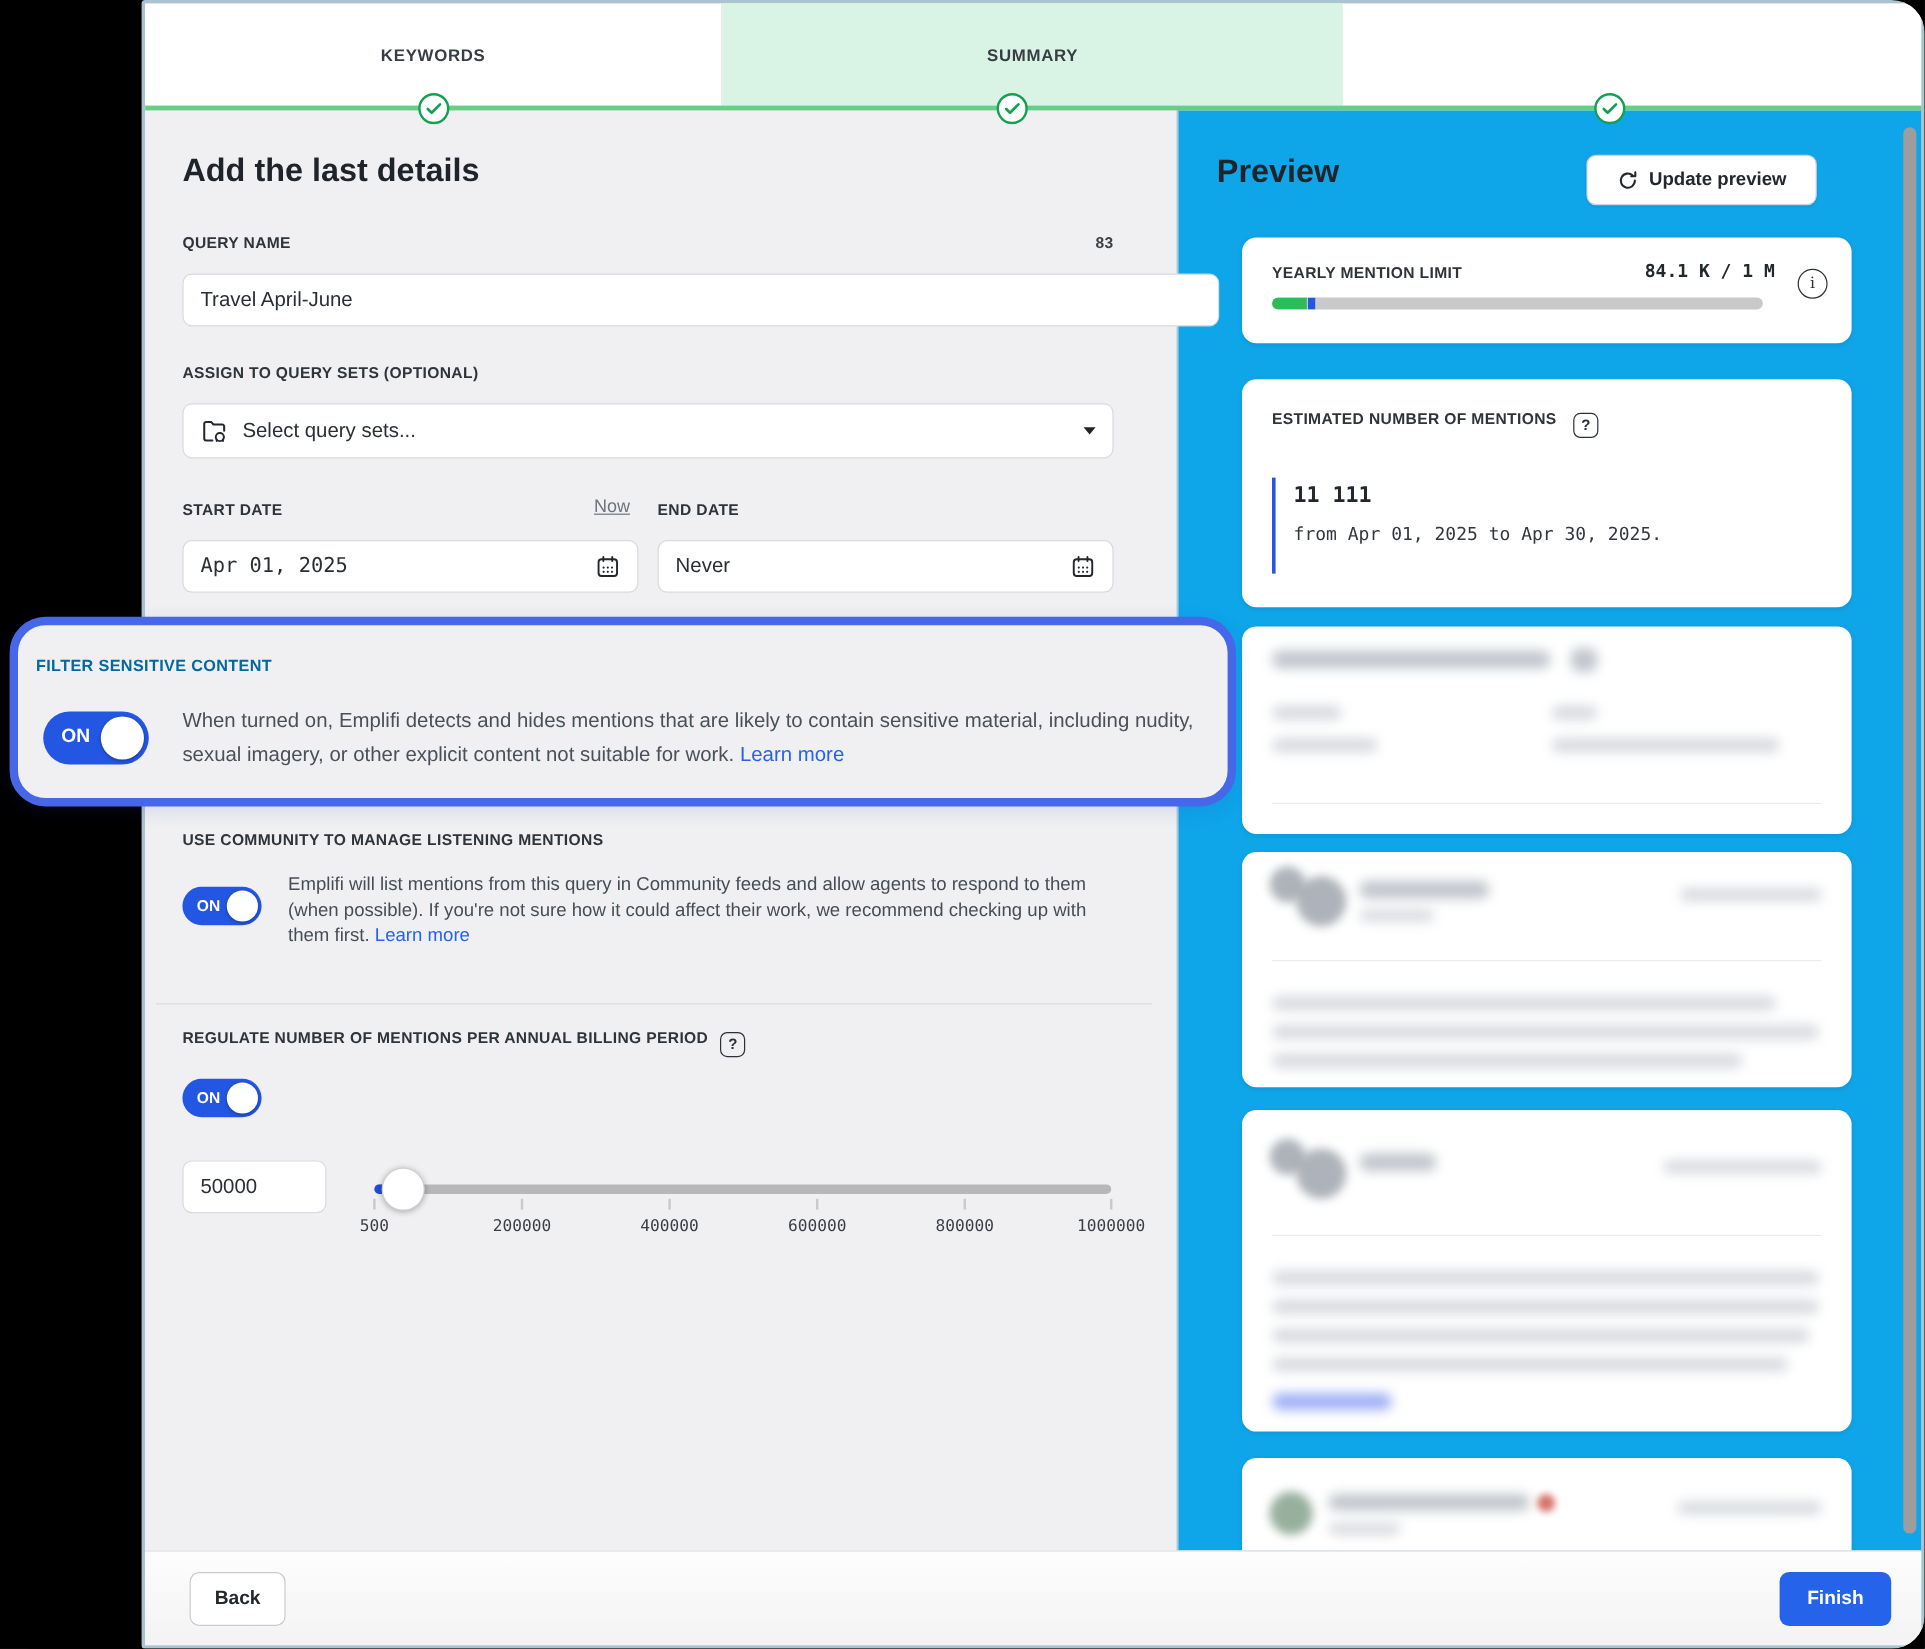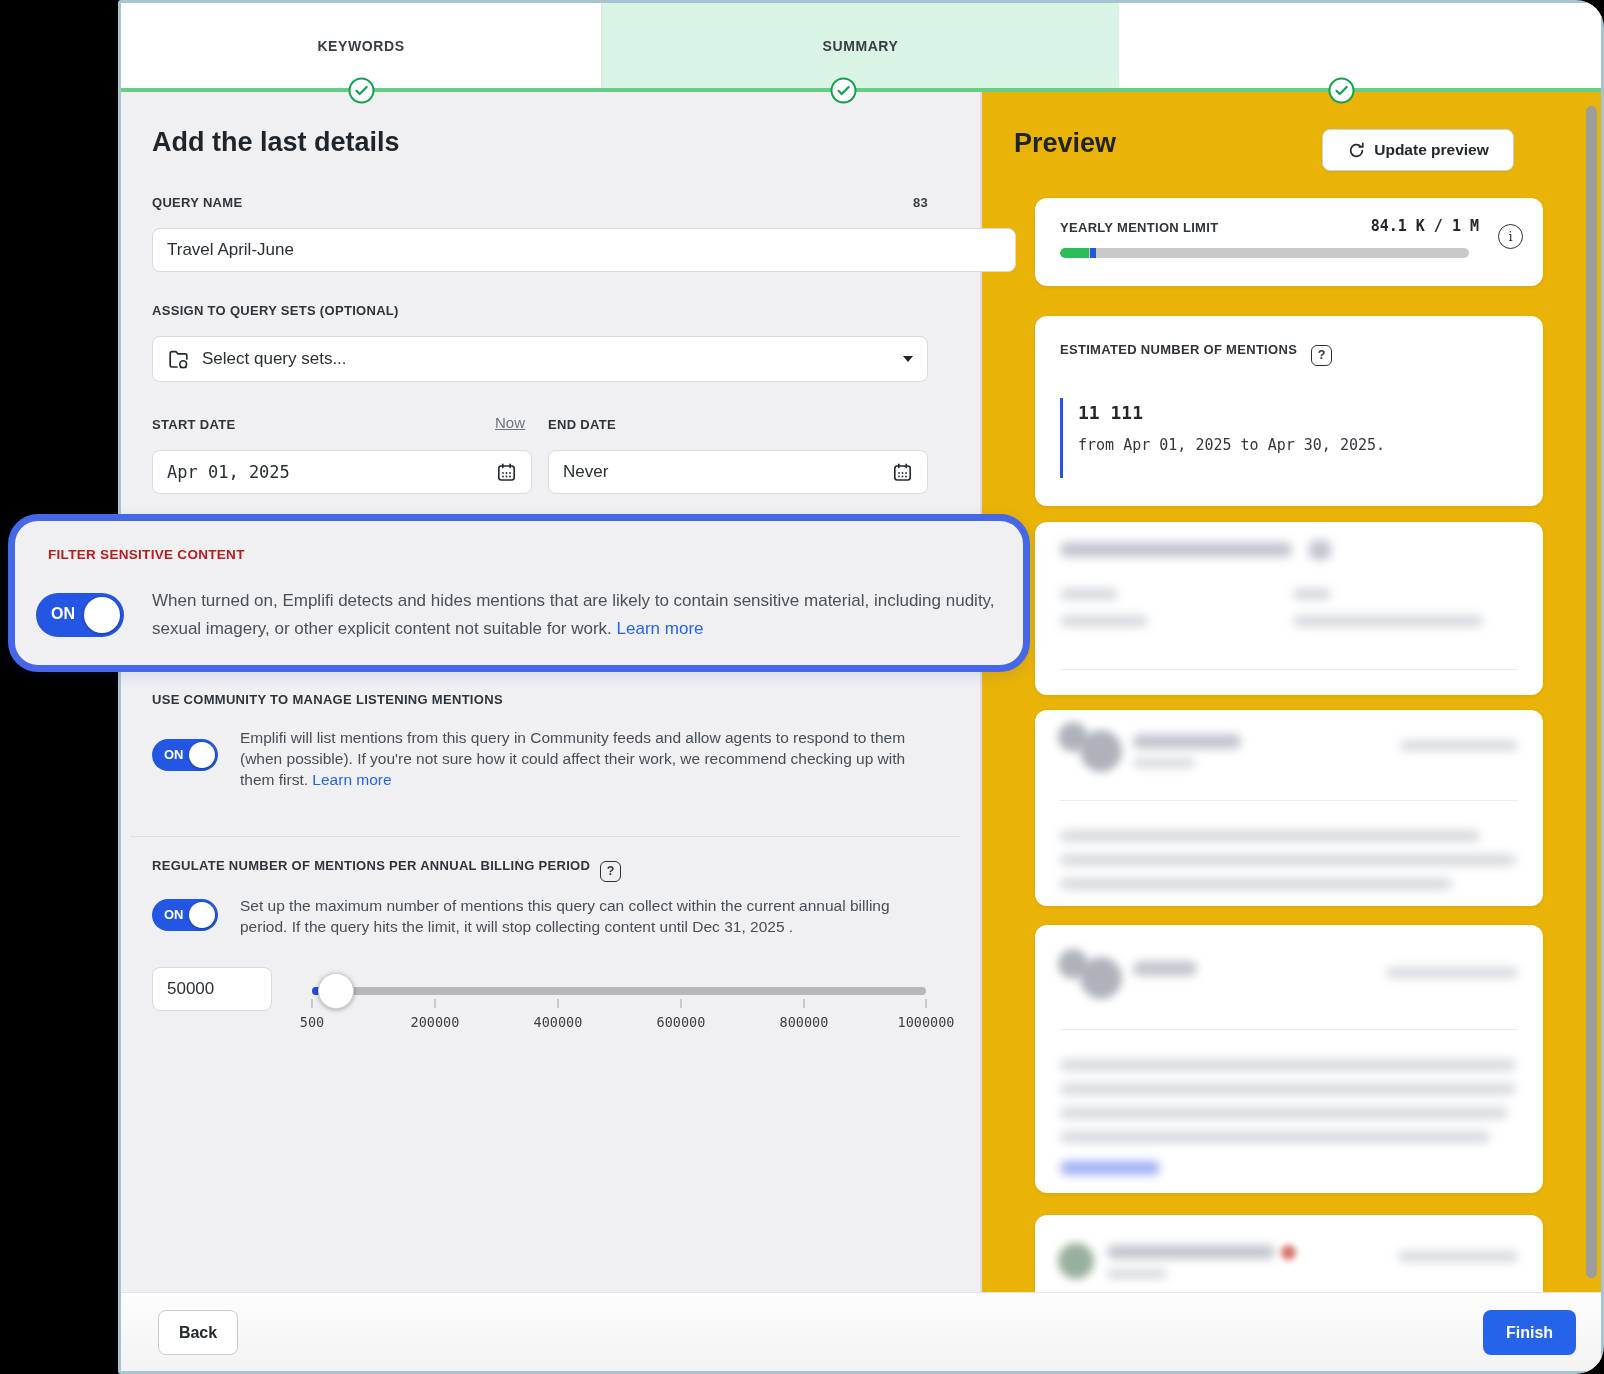--- a/index.html
+++ b/index.html
@@ -13,21 +13,21 @@
   .tab { width:481px; display:flex; align-items:center; justify-content:center; border-right:1px solid #e4e4e7; cursor:pointer; }
   .tab:nth-child(2){ width:482px; }
   .tab:last-child { width:517px; border-right:none; }
   .tab.active { background:#d9f3e4; }
   .tab-label { font-size:14px; font-weight:bold; letter-spacing:0.6px; color:#383d45; }
   .green-line { position:absolute; left:0; top:85px; width:1480px; height:4px; background:#67cd87; z-index:2; }
   .tab-check { position:absolute; top:74px; width:27px; height:27px; z-index:3; }
   .tab-check.c1{ left:227px; } .tab-check.c2{ left:709px; } .tab-check.c3{ left:1207px; }
   
   .form-panel { position:absolute; left:0; top:89px; width:860px; height:1200px; background:#f0f0f2; border-right:1px solid #dcdcdf; }
-  .preview-panel { position:absolute; left:860px; top:89px; width:620px; height:1200px; background:#eab308; overflow:hidden; }
+  .preview-panel { position:absolute; left:860px; top:89px; width:620px; height:1200px; background:#0ea5e9; overflow:hidden; }
   
   .flabel { position:absolute; font-size:13px; font-weight:bold; letter-spacing:0.3px; color:#2f343b; z-index:5; }
   .mono { font-family:"DejaVu Sans Mono",monospace; }
   .inputbox { position:absolute; background:#fff; border:1px solid #d7dade; border-radius:8px; display:flex; align-items:center; padding:0 14px; z-index:5; }
   .inputbox .val { font-size:17px; color:#2a2f36; }
   input.text { width:100%; height:100%; border:none; outline:none; font-size:17px; color:#2a2f36; background:transparent; font-family:inherit; }
   .ph { color:#9aa0aa; }
   .spacer { flex:1; }
   .caret { width:0; height:0; border-left:5px solid transparent; border-right:5px solid transparent; border-top:6px solid #1f242b; }
   .link { color:#2563eb; cursor:pointer; }
@@ -40,21 +40,21 @@
   .toggle.small .t-on { left:12px; top:8px; font-size:13px; }
   .toggle.big { width:88px; height:44px; }
   .toggle.big .knob { width:36px; height:36px; right:4px; top:4px; }
   .toggle.big .t-on { left:15px; top:12px; font-size:16px; }
   .para { position:absolute; font-size:15.5px; line-height:21px; color:#474d56; z-index:5; }
   .helpicon { display:inline-flex; align-items:center; justify-content:center; width:21px; height:21px; border:1.6px solid #2c3138; border-radius:6px; font-size:12.5px; font-weight:bold; color:#2c3138; margin-left:10px; vertical-align:-5px; cursor:pointer; }
   .divider { position:absolute; left:9px; top:833px; width:830px; height:1px; background:#dcdcdf; }
   
   .callout { position:absolute; left:-113px; top:511px; width:1022px; height:158px; background:#f0f0f2;
              border:7px solid #4767e9; border-radius:30px; z-index:40; box-shadow:0 4px 14px rgba(30,60,180,.12); }
-  .callout .flabel { left:33px; top:26px; font-size:13.5px; color:#b91c1c; }
+  .callout .flabel { left:15px; top:26px; font-size:13.5px; color:#0369a1; }
   .callout .para { left:137px; top:66px; width:872px; font-size:17px; line-height:27.5px; color:#4a505a; }
   
   .slider { position:absolute; left:185px; top:957px; width:630px; height:75px; z-index:5; }
   .slider .track { position:absolute; left:6px; top:27px; width:614px; height:8px; background:#b7b7ba; border-radius:4px; cursor:pointer; }
   .slider .fill { position:absolute; left:6px; top:27px; width:16px; height:8px; background:#1f4ede; border-radius:4px 0 0 4px; }
   .slider .handle { position:absolute; left:12px; top:13px; width:36px; height:36px; background:#fff; border:1px solid #cfcfd3; border-radius:50%; box-shadow:0 1px 5px rgba(0,0,0,.3); cursor:grab; }
   .slider .tickmark { position:absolute; top:39px; width:2px; height:9px; background:#c9c9cc; }
   .slider .ticklabel { position:absolute; top:54px; transform:translateX(-50%); font-size:13.5px; color:#3a3f46; }
   
   .pv-title { position:absolute; left:33px; top:36px; font-size:27px; font-weight:600; color:#1f242a; }
@@ -191,23 +191,20 @@
 
     <div class="divider"></div>
 
     <div style="position:absolute; left:31px; top:853px; z-index:5;">
       <span class="flabel" style="position:static;">REGULATE NUMBER OF MENTIONS PER ANNUAL BILLING PERIOD</span><span class="helpicon">?</span>
     </div>
     <div class="toggle small" style="left:31px; top:896px;">
       <span class="t-on">ON</span>
       <span class="knob"></span>
     </div>
-    <p class="para" style="left:119px; top:892px; width:662px;">
-      <span>Set up the maximum number of mentions this query can collect within the current annual billing period. If the query hits the limit, it will stop collecting content until Dec 31, 2025 .</span>
-    </p>
 
     <div class="inputbox" style="left:31px; top:964px; width:120px; height:44px;">
       <input class="text mono" type="text" value="50000" style="">
     </div>
 
     <div class="slider">
       <div class="track"></div>
       <div class="fill"></div>
       <div class="tickmark" style="left:5px;"></div>
       <div class="tickmark" style="left:128px;"></div>

